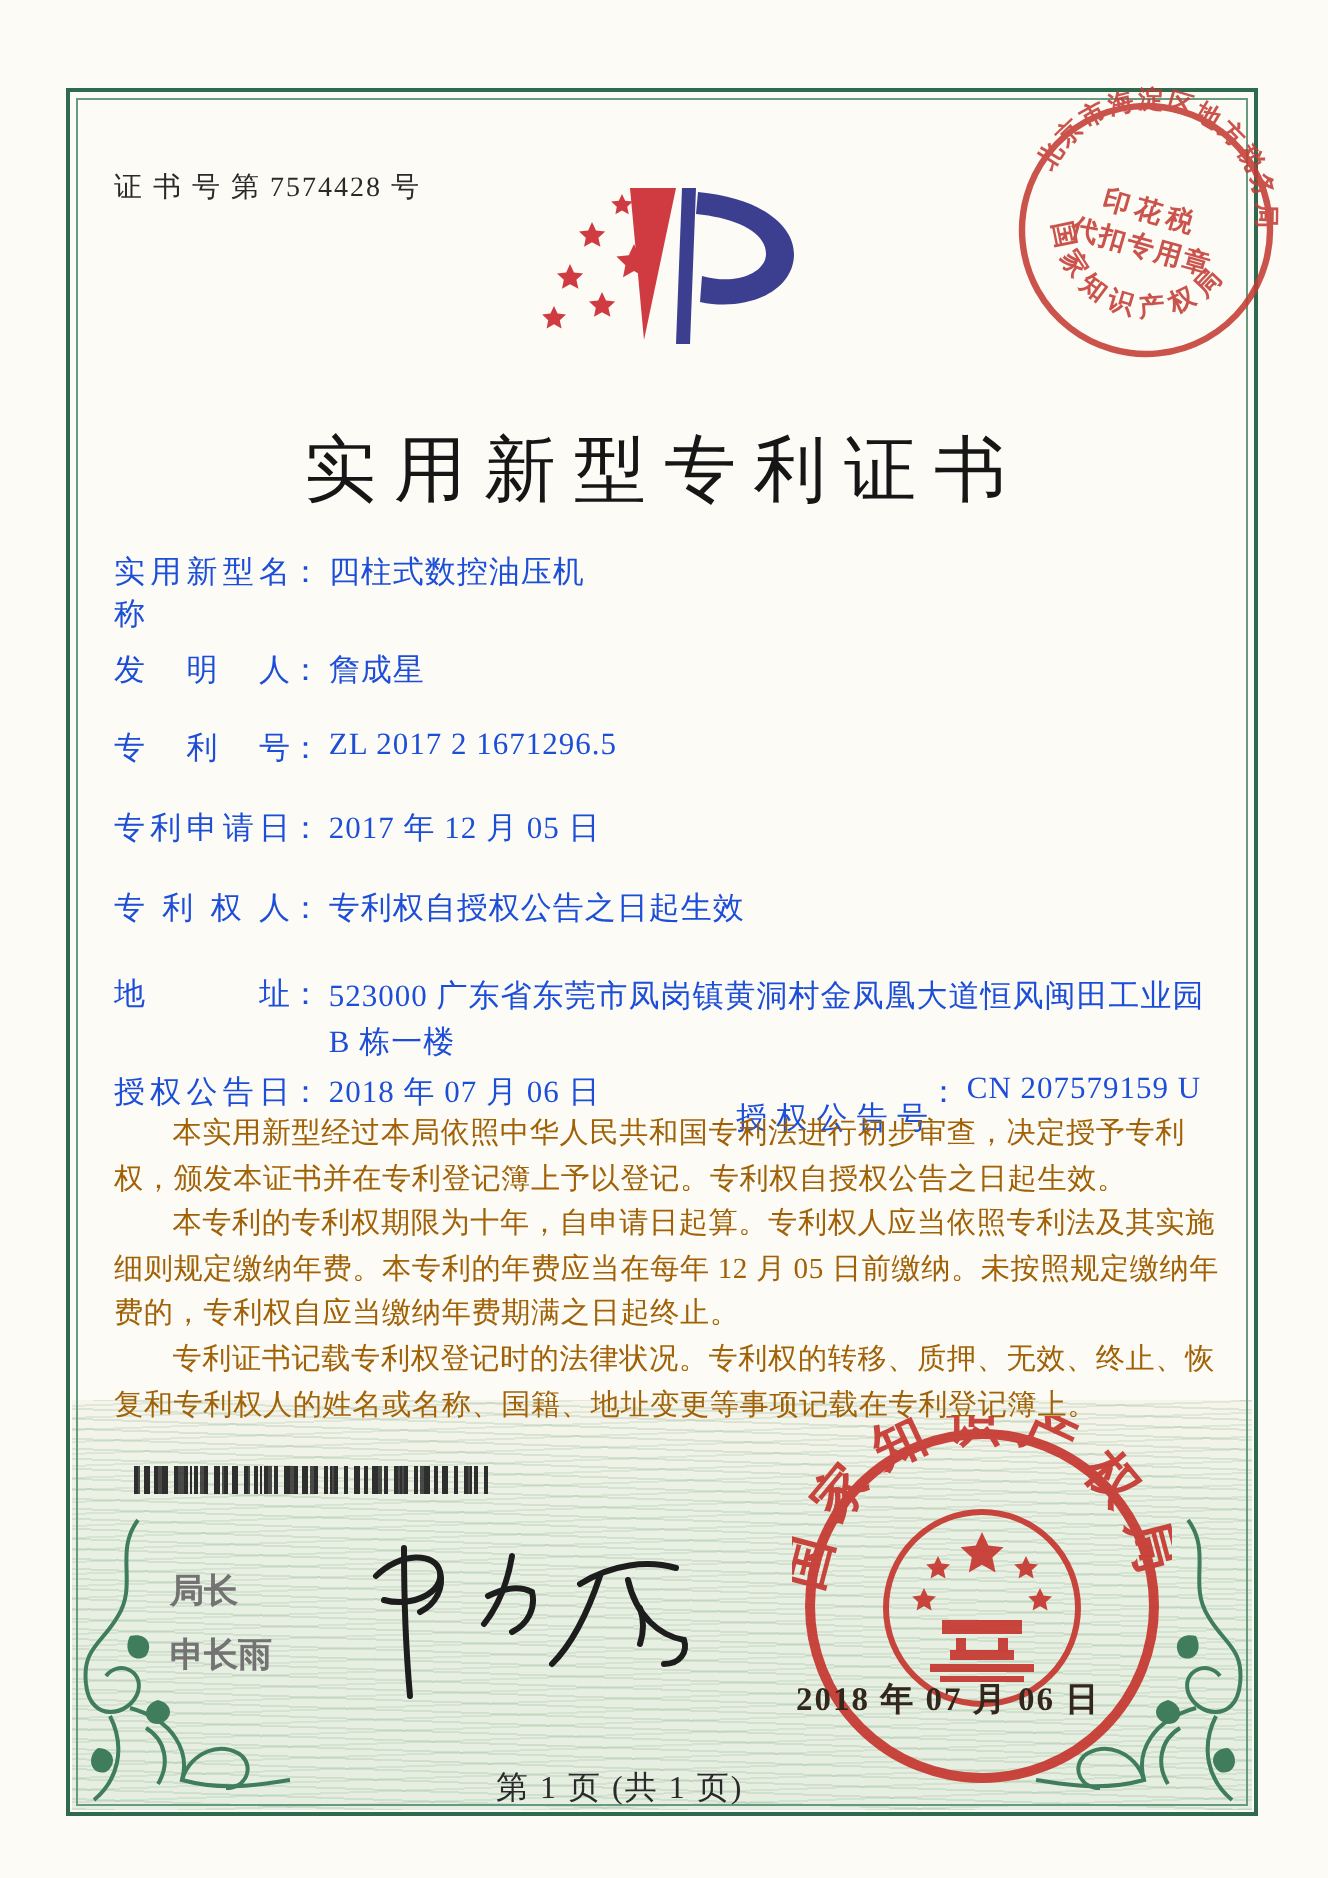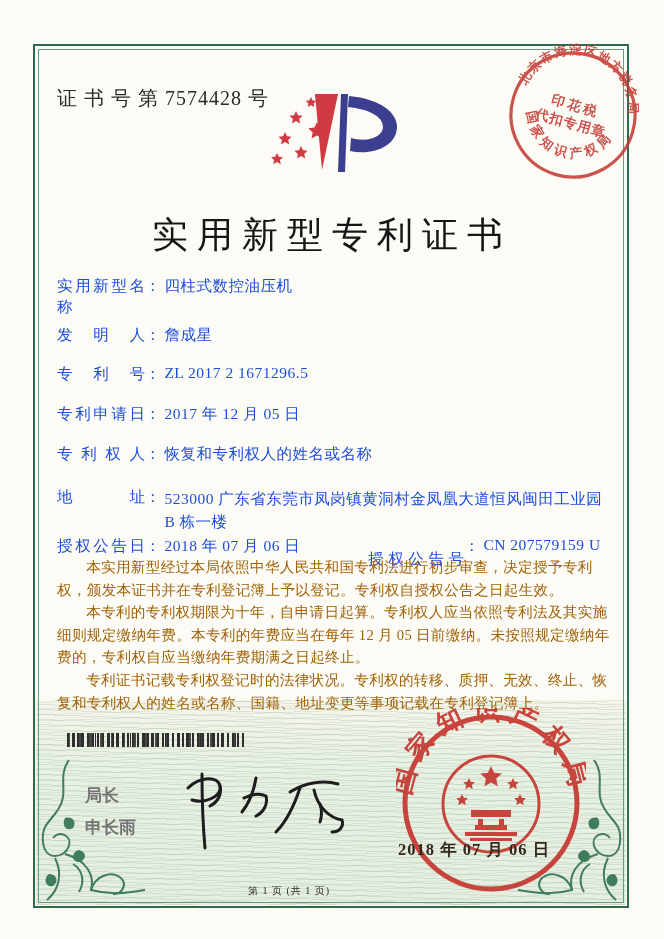--- a/index.html
+++ b/index.html
@@ -20,21 +20,21 @@
   }
   
   #green-band{
     position:absolute;left:36px;top:700px;width:590px;height:205px;
     background:
       repeating-linear-gradient(2deg,  rgba(120,165,120,.20) 0 1px, rgba(0,0,0,0) 1px 5px),
       repeating-linear-gradient(-2deg, rgba(120,165,120,.16) 0 1px, rgba(0,0,0,0) 1px 6px),
       linear-gradient(#f6f5ec 0%, #e9f0e4 28%, #e5eee1 100%);
   }
   .abs{position:absolute;}
-  #cert-number{left:57px;top:85px;font-size:20px;letter-spacing:1px;color:#2a2a2a;}
+  #cert-number{left:57px;top:85px;font-size:14px;letter-spacing:1px;color:#2a2a2a;}
   #title{left:0;right:0;top:183px;text-align:center;font-size:36px;font-weight:400;
          letter-spacing:9px;color:#161616;margin-top:28px;}
   .row{left:57px;font-size:15.5px;color:#1d4ed8;}
   .lbl{display:inline-block;width:88px;text-align:justify;text-align-last:justify;vertical-align:top;}
   .lbl2{display:inline-block;width:96px;text-align:justify;text-align-last:justify;vertical-align:top;margin-top:13px;}
   .colon{vertical-align:top;}
   .val{vertical-align:top;letter-spacing:.5px;}
   .val-wrap{display:inline-block;width:446px;vertical-align:top;line-height:23px;letter-spacing:.5px;}
   #paragraphs{left:57px;top:556px;width:554px;font-size:14.6px;line-height:22.6px;color:#a16207;}
   #paragraphs p{margin:0;text-indent:2em;letter-spacing:.3px;}
@@ -42,21 +42,21 @@
     left:67px;top:733px;width:177px;height:14px;
     background:
       repeating-linear-gradient(90deg,#2e2e2e 0 2px,rgba(0,0,0,0) 2px 5px),
       repeating-linear-gradient(90deg,#2e2e2e 0 1px,rgba(0,0,0,0) 1px 7px),
       repeating-linear-gradient(90deg,rgba(45,45,45,.85) 0 3px,rgba(0,0,0,0) 3px 11px);
   }
   #signer{left:85px;top:780px;font-family:"Liberation Sans","DejaVu Sans",sans-serif;
           font-size:17px;font-weight:600;color:#737373;line-height:32px;}
   #seal-date{left:398px;top:839px;width:195px;font-size:16.5px;color:#33261c;
              letter-spacing:1px;z-index:6;font-weight:600;}
-  #footer{left:248px;top:884px;font-size:10px;color:#2a2a2a;letter-spacing:1px;}
+  #footer{left:248px;top:884px;font-size:16px;color:#2a2a2a;letter-spacing:1px;}
   svg text{font-family:"Liberation Serif","DejaVu Serif",serif;}
 </style>
 </head>
 <body>
 
 <div id="page">
 
   <div id="green-band"></div>
 
   <div id="frame-outer">
@@ -144,21 +144,21 @@
   <div class="abs row" style="top:364px">
     <span class="lbl">专利号</span><span class="colon">：</span>
     <span class="val">ZL 2017 2 1671296.5</span>
   </div>
   <div class="abs row" style="top:404px">
     <span class="lbl">专利申请日</span><span class="colon">：</span>
     <span class="val">2017 年 12 月 05 日</span>
   </div>
   <div class="abs row" style="top:444px">
     <span class="lbl">专利权人</span><span class="colon">：</span>
-    <span class="val">恢复和专利权人的姓名或名称</span>
+    <span class="val">专利权自授权公告之日起生效</span>
   </div>
   <div class="abs row" style="top:487px">
     <span class="lbl">地址</span><span class="colon">：</span>
     <span class="val-wrap">523000 广东省东莞市凤岗镇黄洞村金凤凰大道恒风闽田工业园 B 栋一楼</span>
   </div>
   <div class="abs row" style="top:536px">
     <span class="lbl">授权公告日</span><span class="colon">：</span>
     <span class="val">2018 年 07 月 06 日</span>
   </div>
   <div class="abs row" style="top:536px;left:368px">

